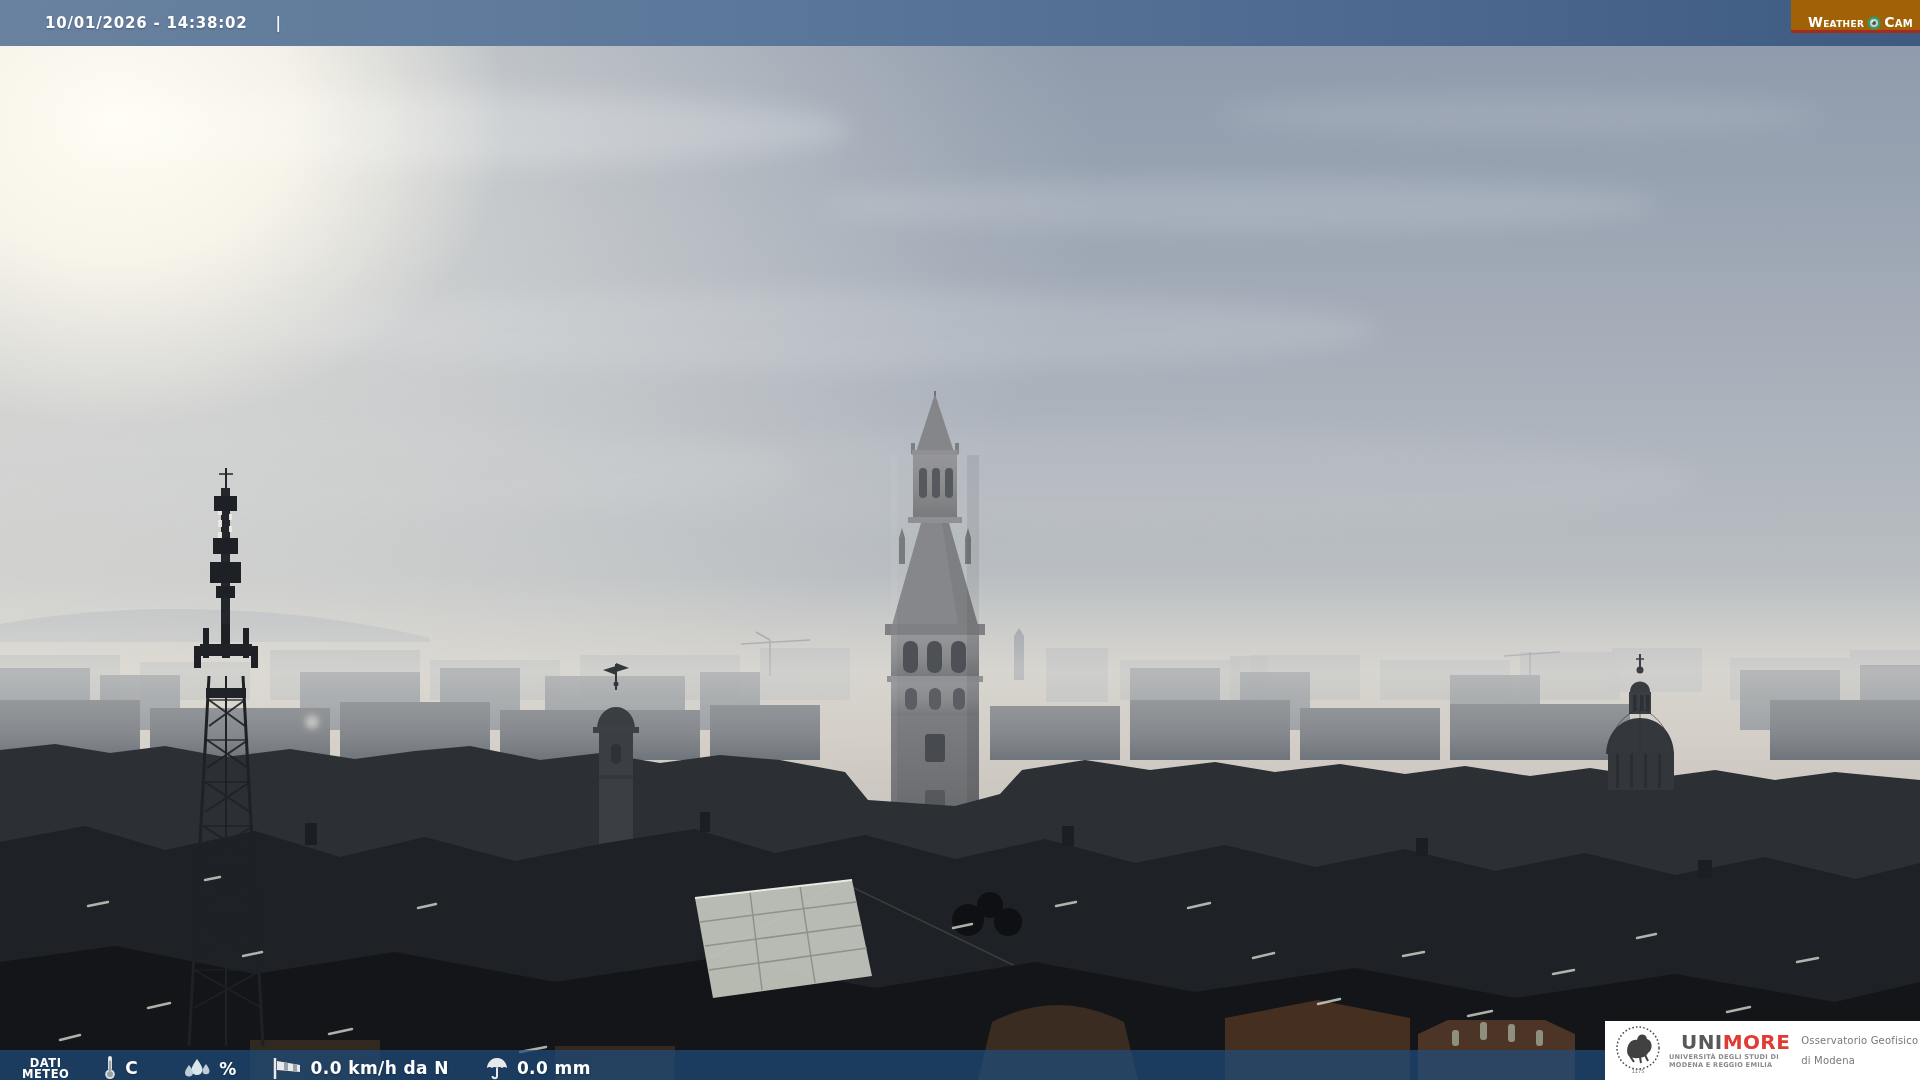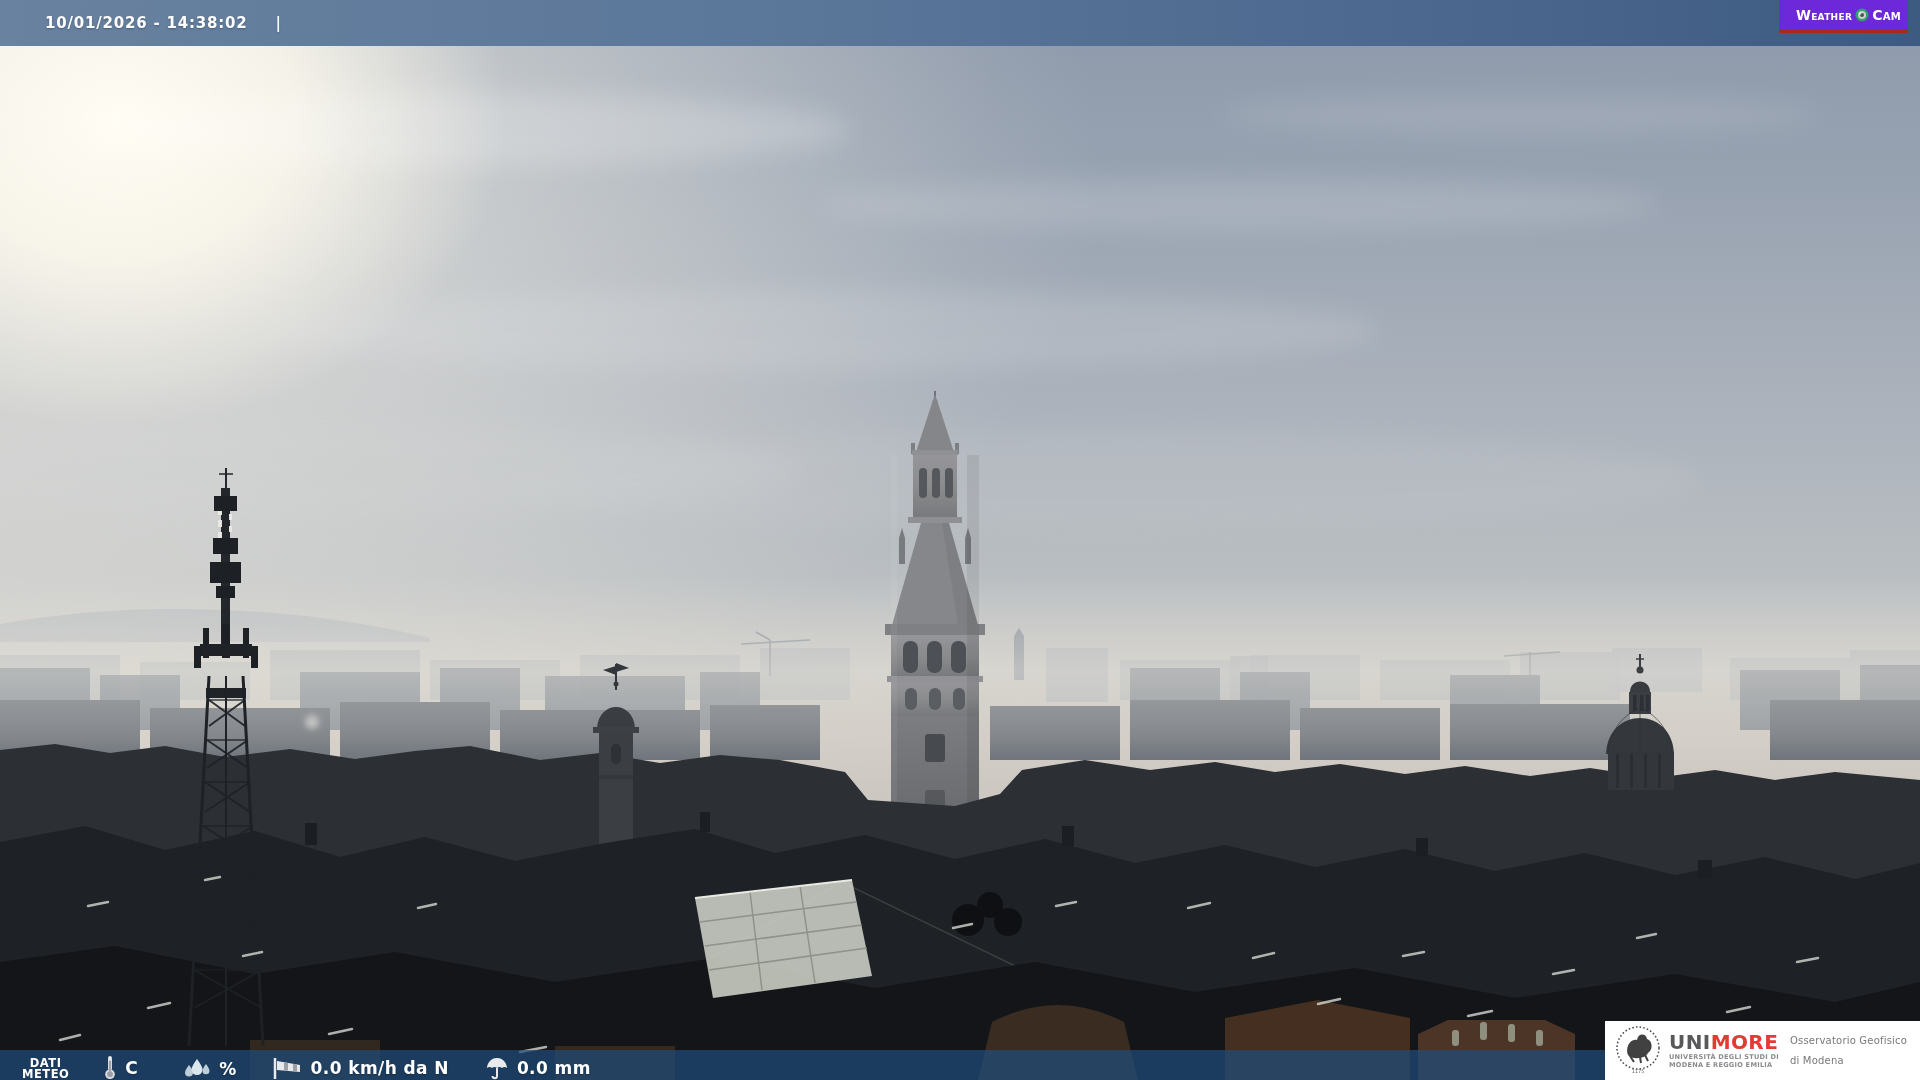--- a/index.html
+++ b/index.html
@@ -16,41 +16,41 @@
       linear-gradient(to bottom,#8d99ab 0%,#97a2b1 16%,#aab1bb 36%,#bcc0c3 56%,#c8c6c3 68%,#ccc8c2 78%,#c5c1bc 88%,#bdb9b5 100%);}
   .scene-svg{position:absolute;inset:0;width:100%;height:100%;}
   
   .topbar{position:absolute;top:0;left:0;width:100%;height:46px;
     background:linear-gradient(90deg,#68829f 0%,#5a7699 42%,#4a668d 78%,#3d5a80 100%);
     display:flex;align-items:center;color:#fff;font-size:15px;font-weight:bold;
     letter-spacing:.8px;text-shadow:0 1px 2px rgba(20,35,55,.35);}
   .topbar .ts{margin-left:45px;}
   .topbar .pipe{margin:0 28px;font-weight:bold;opacity:.95;}
   
-  .wc-logo{position:absolute;top:0;right:12px;width:122px;height:30px;background:#6d28d9;
-    border-bottom:3px solid #a8291f;display:flex;align-items:center;justify-content:flex-end;
+  .wc-logo{position:absolute;top:0;right:0;width:122px;height:30px;background:#a16207;
+    border-bottom:3px solid #a8291f;display:flex;align-items:flex-end;justify-content:flex-end;
     padding-right:7px;box-sizing:content-box;color:#fff;}
   .wc-weather{font-variant:small-caps;font-size:13.5px;font-weight:bold;letter-spacing:.3px;}
   .wc-lens{margin:0 3px;display:flex;}
   .wc-cam{font-variant:small-caps;font-size:14px;font-weight:bold;letter-spacing:.3px;}
   
   .bottombar{position:absolute;left:0;bottom:0;width:100%;height:30px;
     background:rgba(30,76,122,.72);display:flex;align-items:flex-end;color:#fff;}
   .dati{margin-left:22px;display:flex;flex-direction:column;align-items:center;
     font-size:11.5px;font-weight:bold;line-height:11px;letter-spacing:.5px;}
   .reading{display:flex;align-items:center;font-size:17px;font-weight:bold;
     text-shadow:0 1px 2px rgba(10,25,45,.4);}
   .reading .val{margin-left:8px;letter-spacing:.4px;}
   .r-temp{margin-left:34px;} .r-hum{margin-left:46px;} .r-wind{margin-left:34px;} .r-rain{margin-left:36px;}
   
   .uni-box{position:absolute;right:0;bottom:0;width:315px;height:59px;background:#fff;
     display:flex;align-items:center;}
   .uni-seal{margin-left:9px;flex:none;}
   .uni-brand{margin-left:7px;flex:none;}
-  .uni-word{font-size:20px;font-weight:bold;letter-spacing:.4px;line-height:20px;}
+  .uni-word{font-size:20px;font-weight:bold;letter-spacing:.4px;line-height:20px;margin-left:12px;}
   .uni-word .g1{color:#59595b;} .uni-word .g2{color:#e23b33;}
   .uni-sub{font-size:6.6px;font-weight:bold;color:#8a8b8e;letter-spacing:.25px;line-height:7.5px;margin-top:2px;}
   .uni-right{margin-left:11px;font-size:10px;color:#77787b;line-height:19.5px;letter-spacing:.2px;}
 </style>
 </head>
 <body>
 
 <div class="stage">
 
   <div class="photo">

